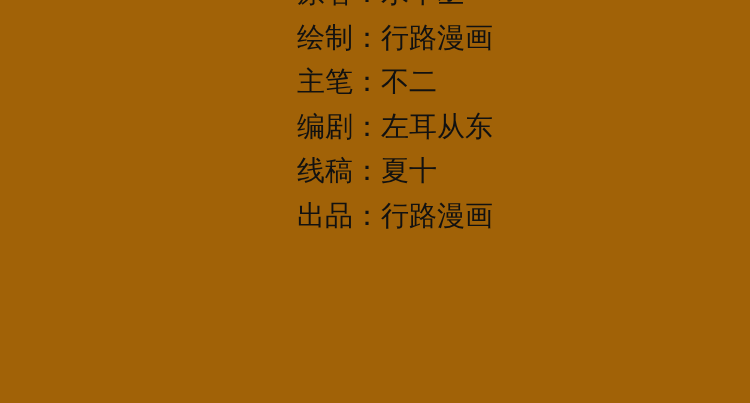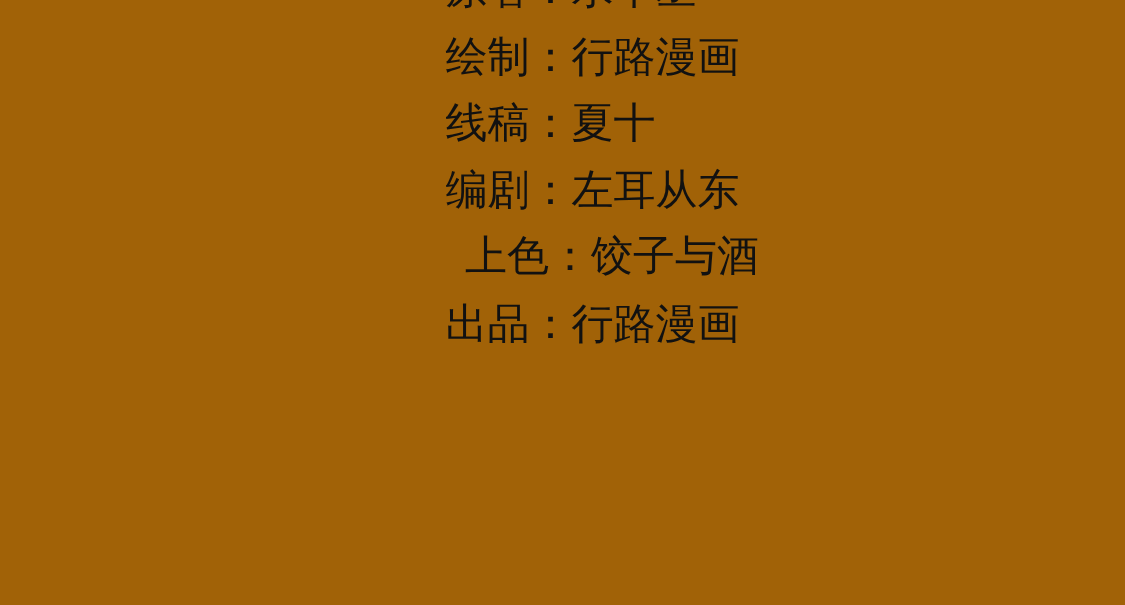--- a/index.html
+++ b/index.html
@@ -41,18 +41,18 @@
     margin-left: 13px;     
   }
 </style>
 </head>
 <body style="background-color: rgb(255, 255, 255);">
 
 <div class="page">
   <div class="credits" style="color: rgb(17, 17, 17);">
     <div class="credit-line">原著：水千丞</div>
     <div class="credit-line">绘制：行路漫画</div>
+    <div class="credit-line">主笔：不二</div>
+    <div class="credit-line">编剧：左耳从东</div>
     <div class="credit-line">线稿：夏十</div>
-    <div class="credit-line">编剧：左耳从东</div>
-    <div class="credit-line indented">上色：饺子与酒</div>
     <div class="credit-line">出品：行路漫画</div>
   </div>
 </div>
 
 </body></html>

